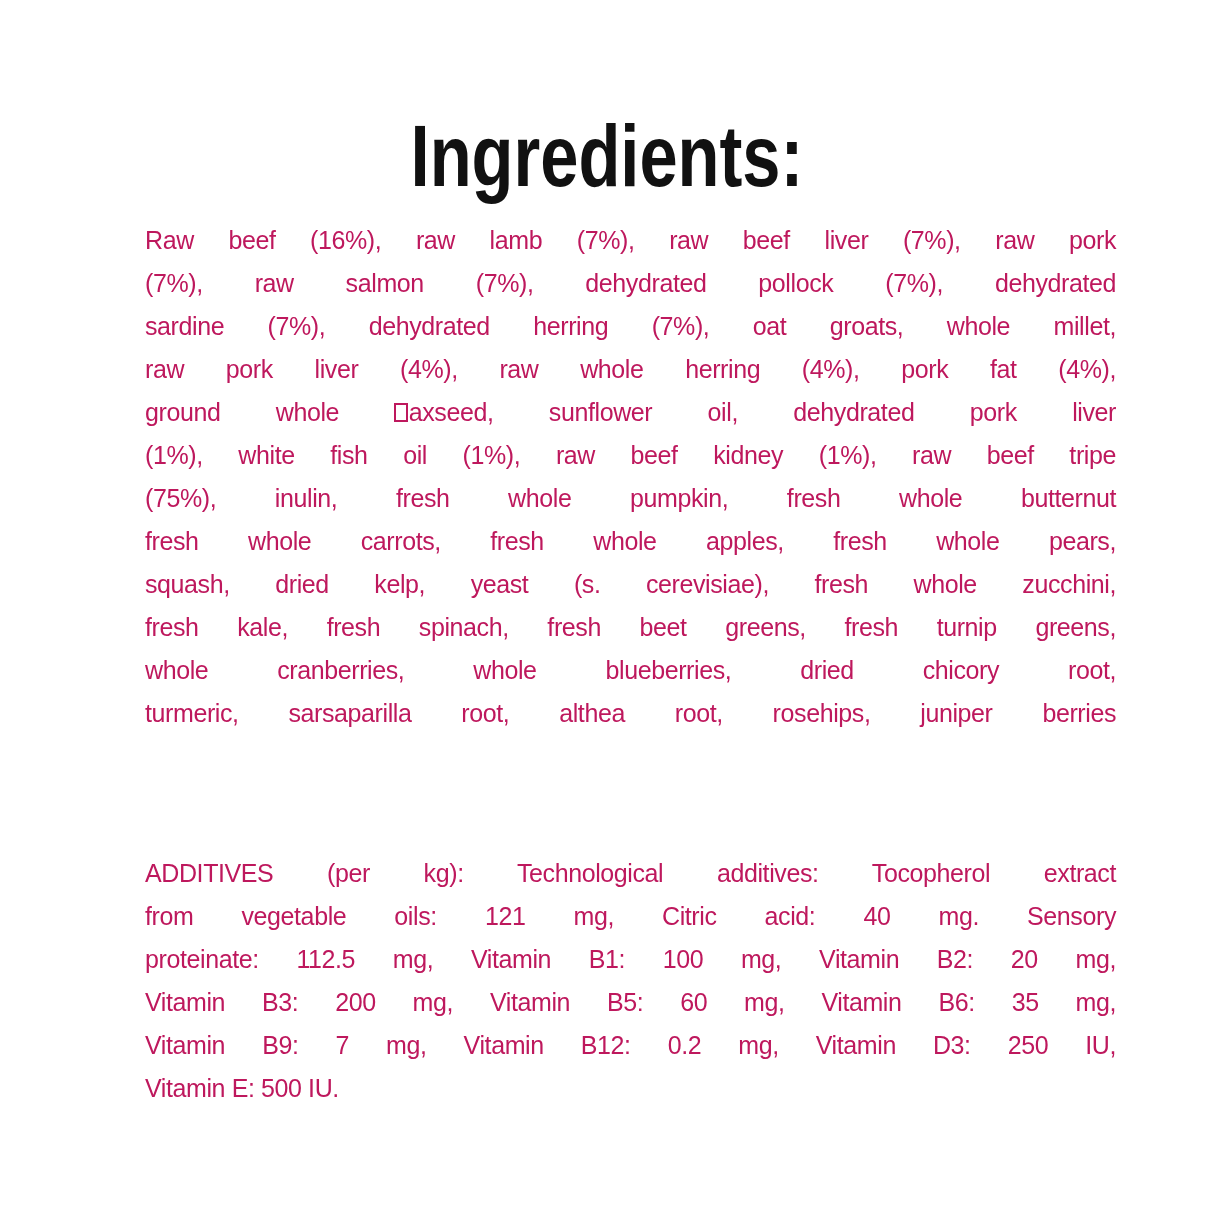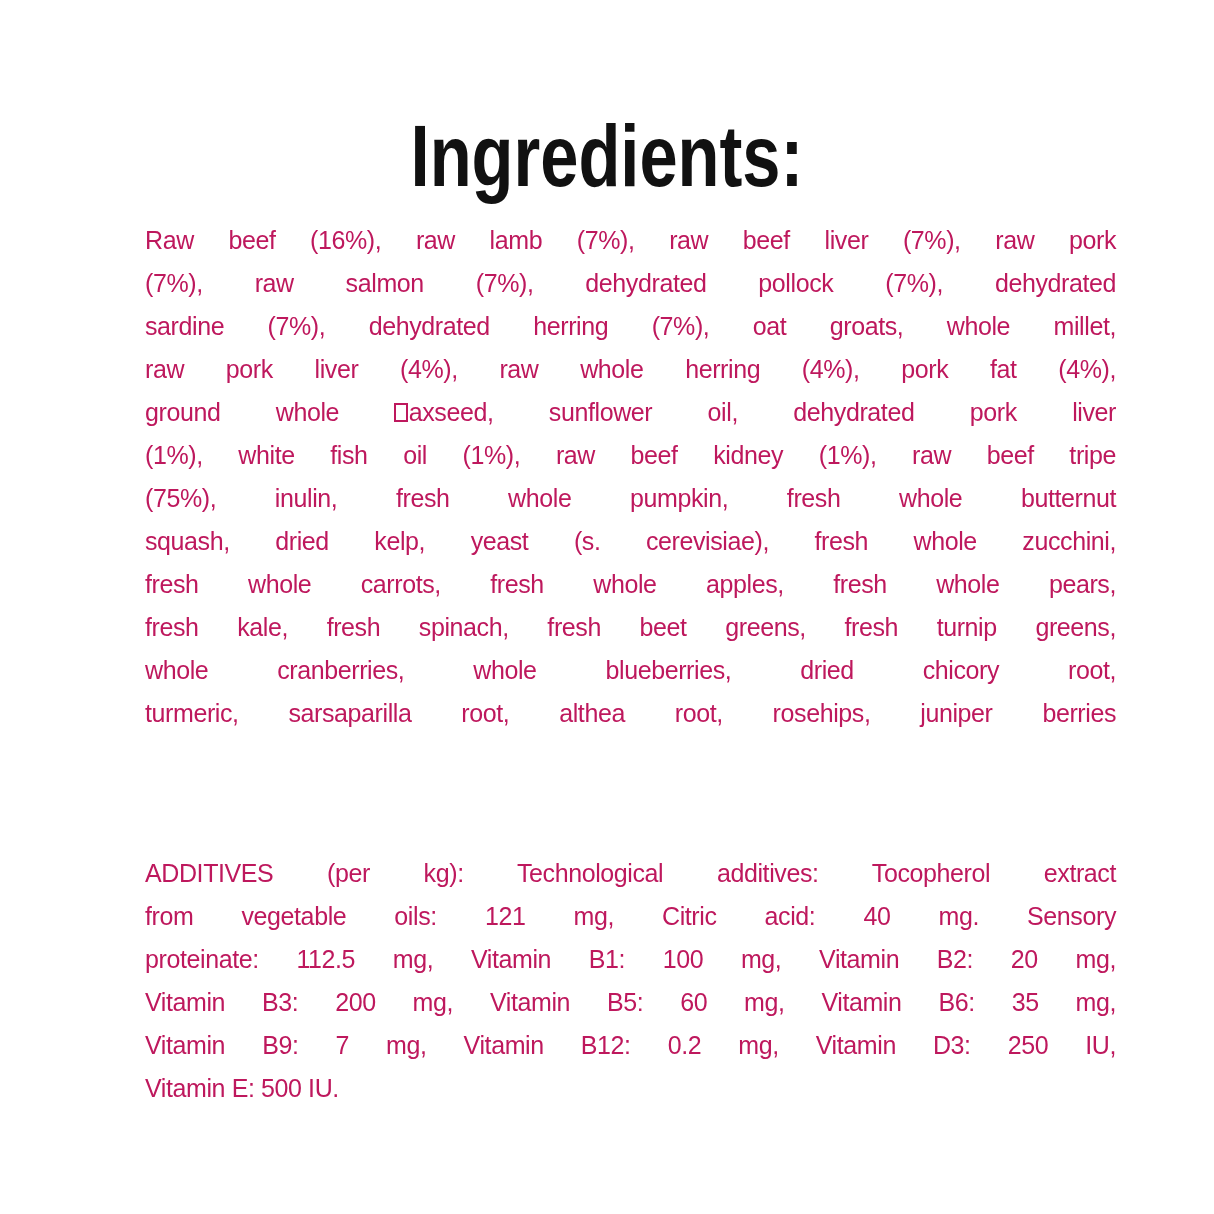--- a/index.html
+++ b/index.html
@@ -71,22 +71,22 @@
   <h1 class="title">Ingredients:</h1>
 
   <div class="para para-ingredients">
       <div class="line">Raw beef (16%), raw lamb (7%), raw beef liver (7%), raw pork</div>
       <div class="line">(7%), raw salmon (7%), dehydrated pollock (7%), dehydrated</div>
       <div class="line">sardine (7%), dehydrated herring (7%), oat groats, whole millet,</div>
       <div class="line">raw pork liver (4%), raw whole herring (4%), pork fat (4%),</div>
       <div class="line">ground whole <span class="notdef"></span>axseed, sunflower oil, dehydrated pork liver</div>
       <div class="line">(1%), white fish oil (1%), raw beef kidney (1%), raw beef tripe</div>
       <div class="line">(75%), inulin, fresh whole pumpkin, fresh whole butternut</div>
+      <div class="line">fresh whole carrots, fresh whole apples, fresh whole pears,</div>
       <div class="line">squash, dried kelp, yeast (s. cerevisiae), fresh whole zucchini,</div>
-      <div class="line">fresh whole carrots, fresh whole apples, fresh whole pears,</div>
       <div class="line">fresh kale, fresh spinach, fresh beet greens, fresh turnip greens,</div>
       <div class="line">whole cranberries, whole blueberries, dried chicory root,</div>
       <div class="line">turmeric, sarsaparilla root, althea root, rosehips, juniper berries</div>
     </div>
 
   <div class="para para-additives para-last-left">
       <div class="line">ADDITIVES (per kg): Technological additives: Tocopherol extract</div>
       <div class="line">from vegetable oils: 121 mg, Citric acid: 40 mg. Sensory</div>
       <div class="line">proteinate: 112.5 mg, Vitamin B1: 100 mg, Vitamin B2: 20 mg,</div>
       <div class="line">Vitamin B3: 200 mg, Vitamin B5: 60 mg, Vitamin B6: 35 mg,</div>

